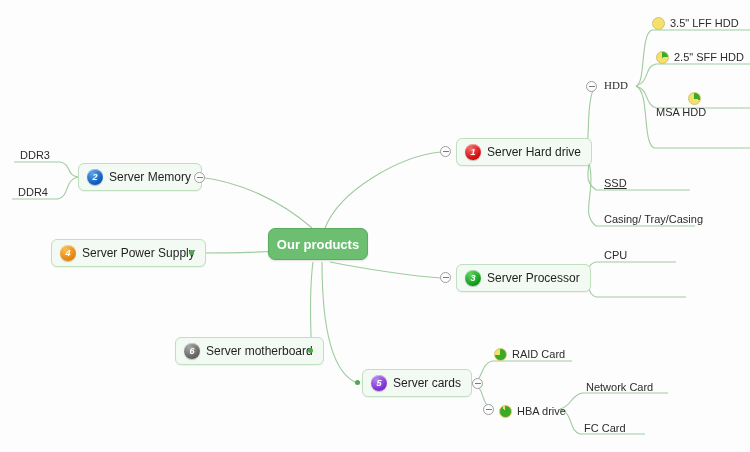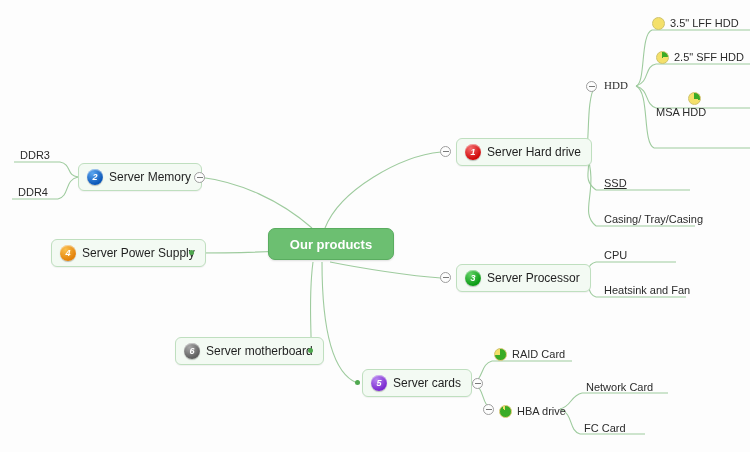--- a/index.html
+++ b/index.html
@@ -176,21 +176,21 @@
       <path d="M 472 383 C 486 388 480 404 492 409"></path>
       <path d="M 492 361 L 572 361"></path>
 
       <path d="M 560 409 C 572 406 570 396 582 393"></path>
       <path d="M 560 409 C 574 414 568 430 580 434"></path>
       <path d="M 582 393 L 668 393"></path>
       <path d="M 580 434 L 645 434"></path>
     </g>
   </svg>
 
-  <div class="node root-node" style="left:268px; top:228px; width:126px;text-align:center;">
+  <div class="node root-node" style="left:268px; top:228px; width:100px;text-align:center;">
     <span>Our products</span>
   </div>
 
   <div class="toggle" style="left:440px; top:146px;"></div>
   <div class="node box-node" style="left:456px; top:138px;">
     <span class="badge badge-1">1</span>
     <span>Server Hard drive</span>
   </div>
 
   <div class="toggle" style="left:586px; top:81px;"></div>
@@ -243,23 +243,20 @@
 
   <div class="toggle" style="left:440px; top:272px;"></div>
   <div class="node box-node" style="left:456px; top:264px;">
     <span class="badge badge-3">3</span>
     <span>Server Processor</span>
   </div>
 
   <div class="node leaf-node" style="left:602px; top:246px; border-bottom:none;">
     <span class="leaf-label">CPU</span>
   </div>
-  <div class="node leaf-node" style="left:602px; top:281px; border-bottom:none;">
-    <span class="leaf-label">Heatsink and Fan</span>
-  </div>
 
   <div class="node box-node" style="left:175px; top:337px;">
     <span class="badge badge-6">6</span>
     <span>Server motherboard</span>
   </div>
   <div class="conn-dot" style="left:308px; top:348px;"></div>
 
   <div class="conn-dot" style="left:355px; top:380px;"></div>
   <div class="node box-node" style="left:362px; top:369px;">
     <span class="badge badge-5">5</span>

